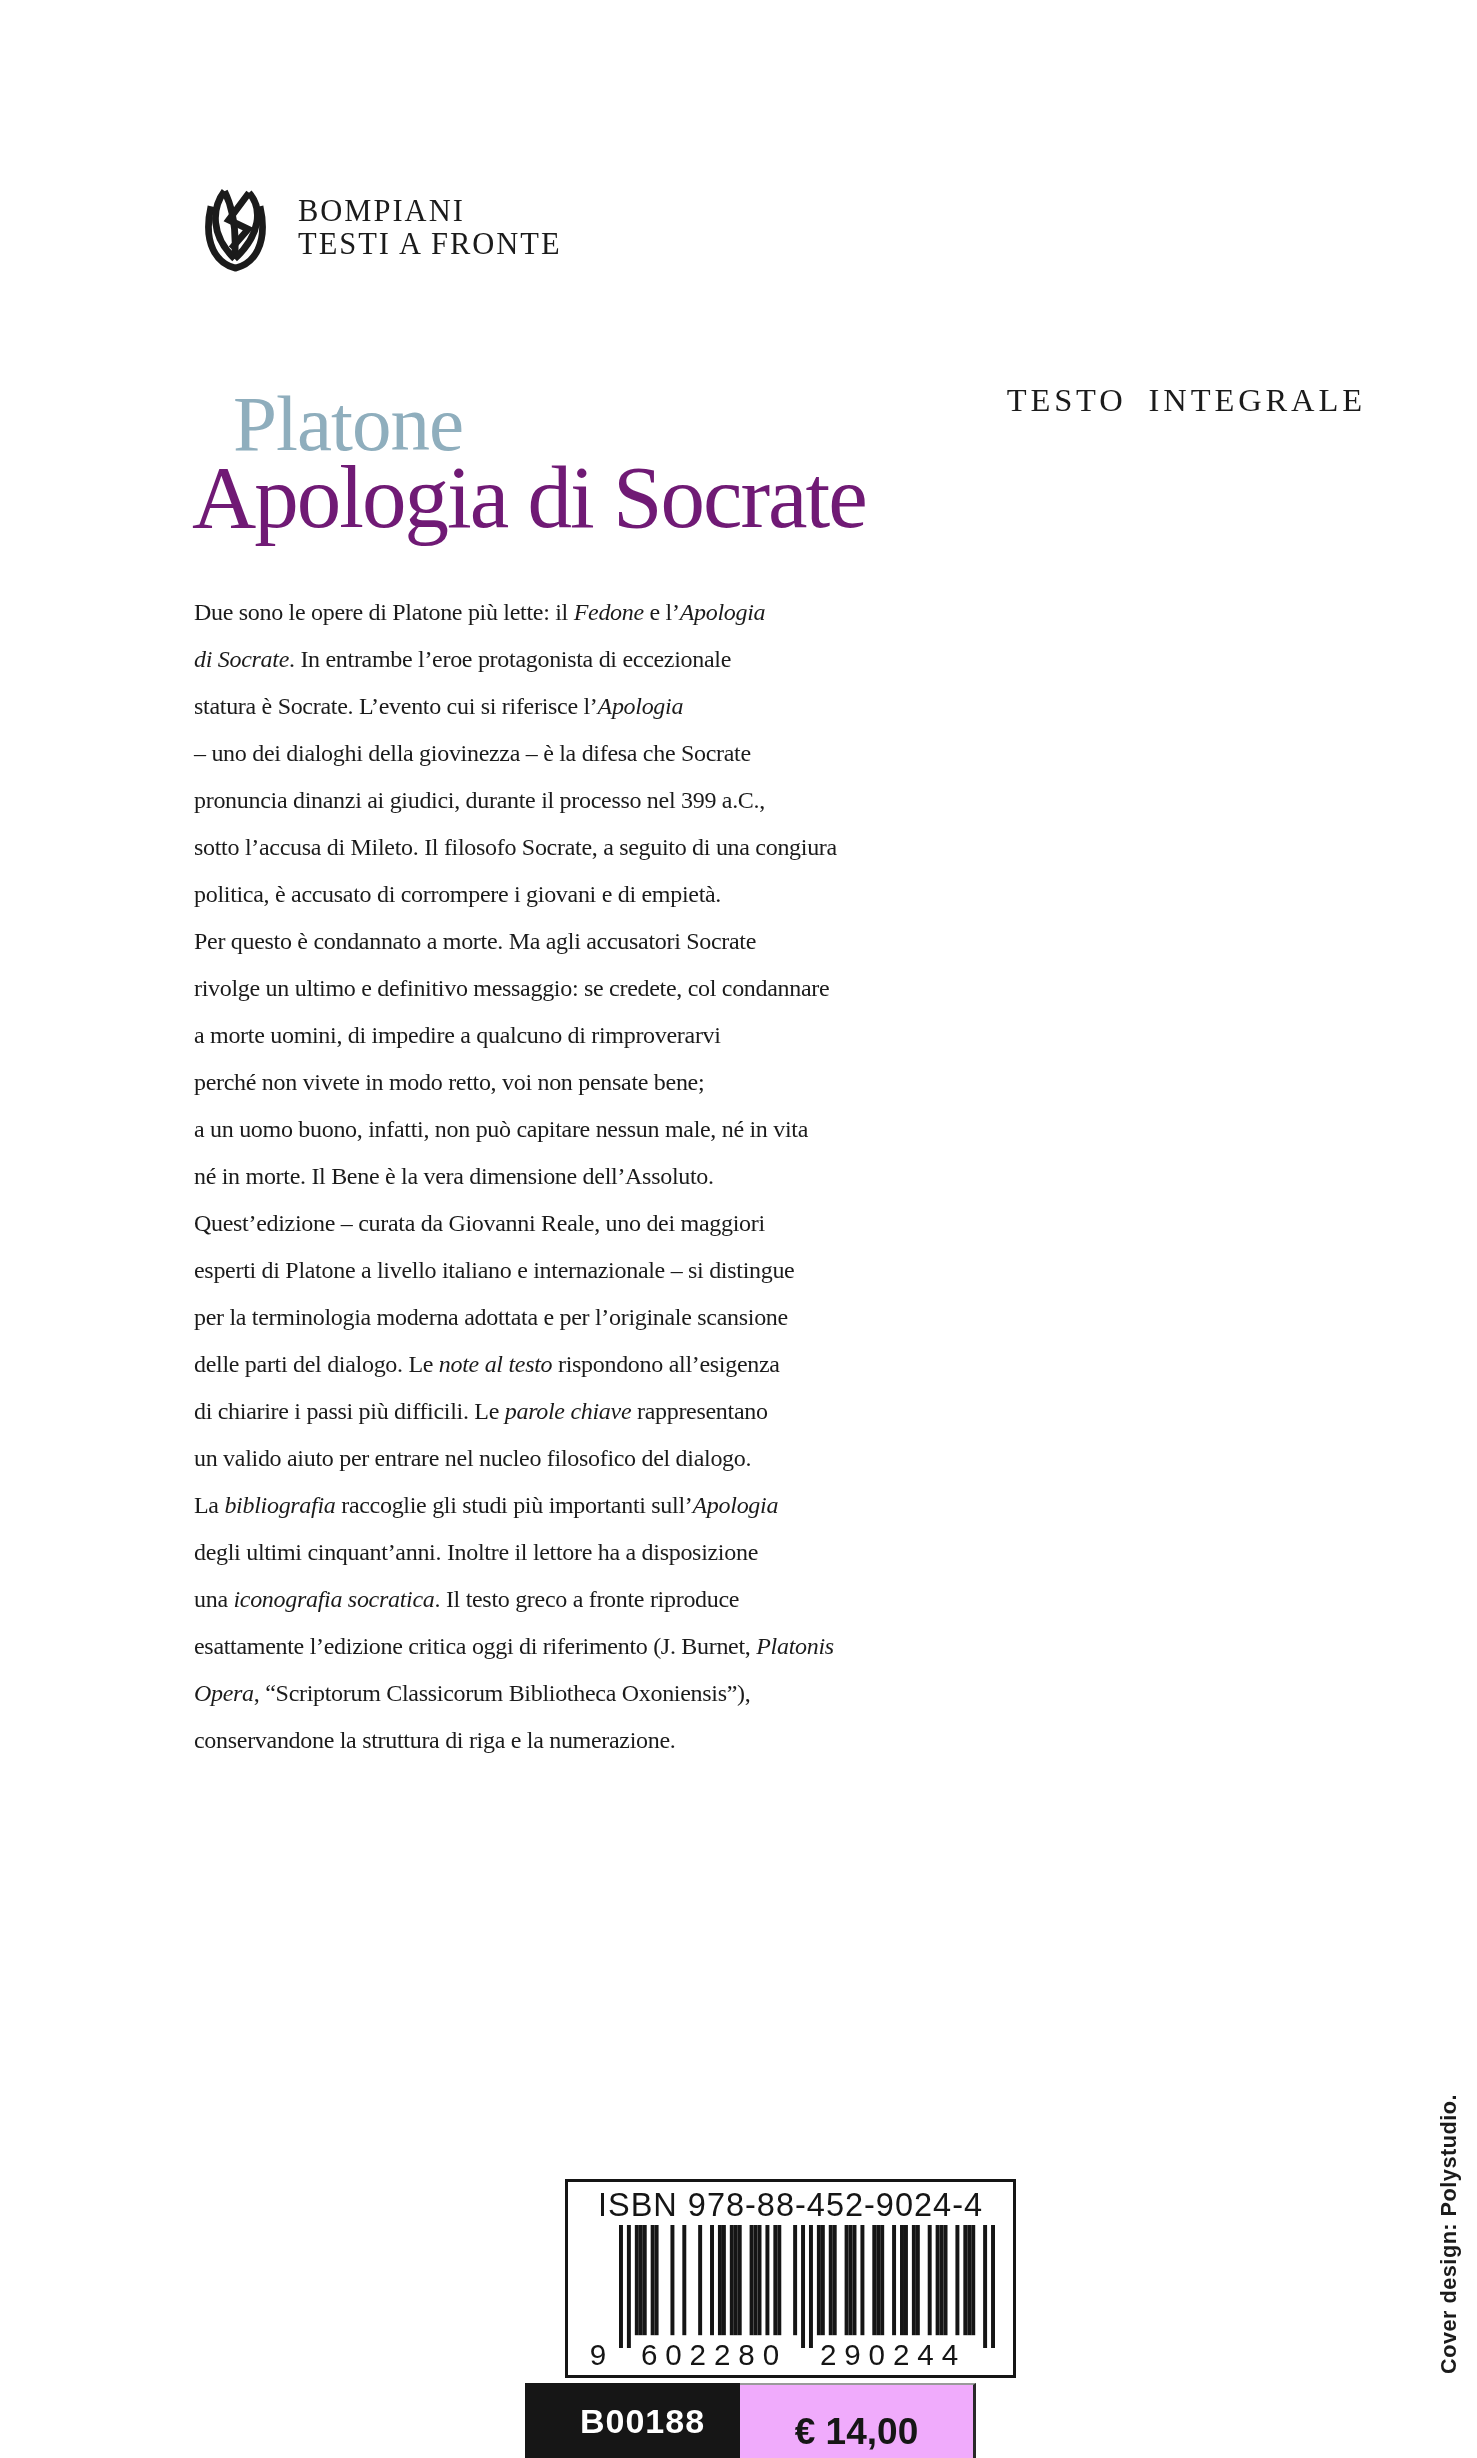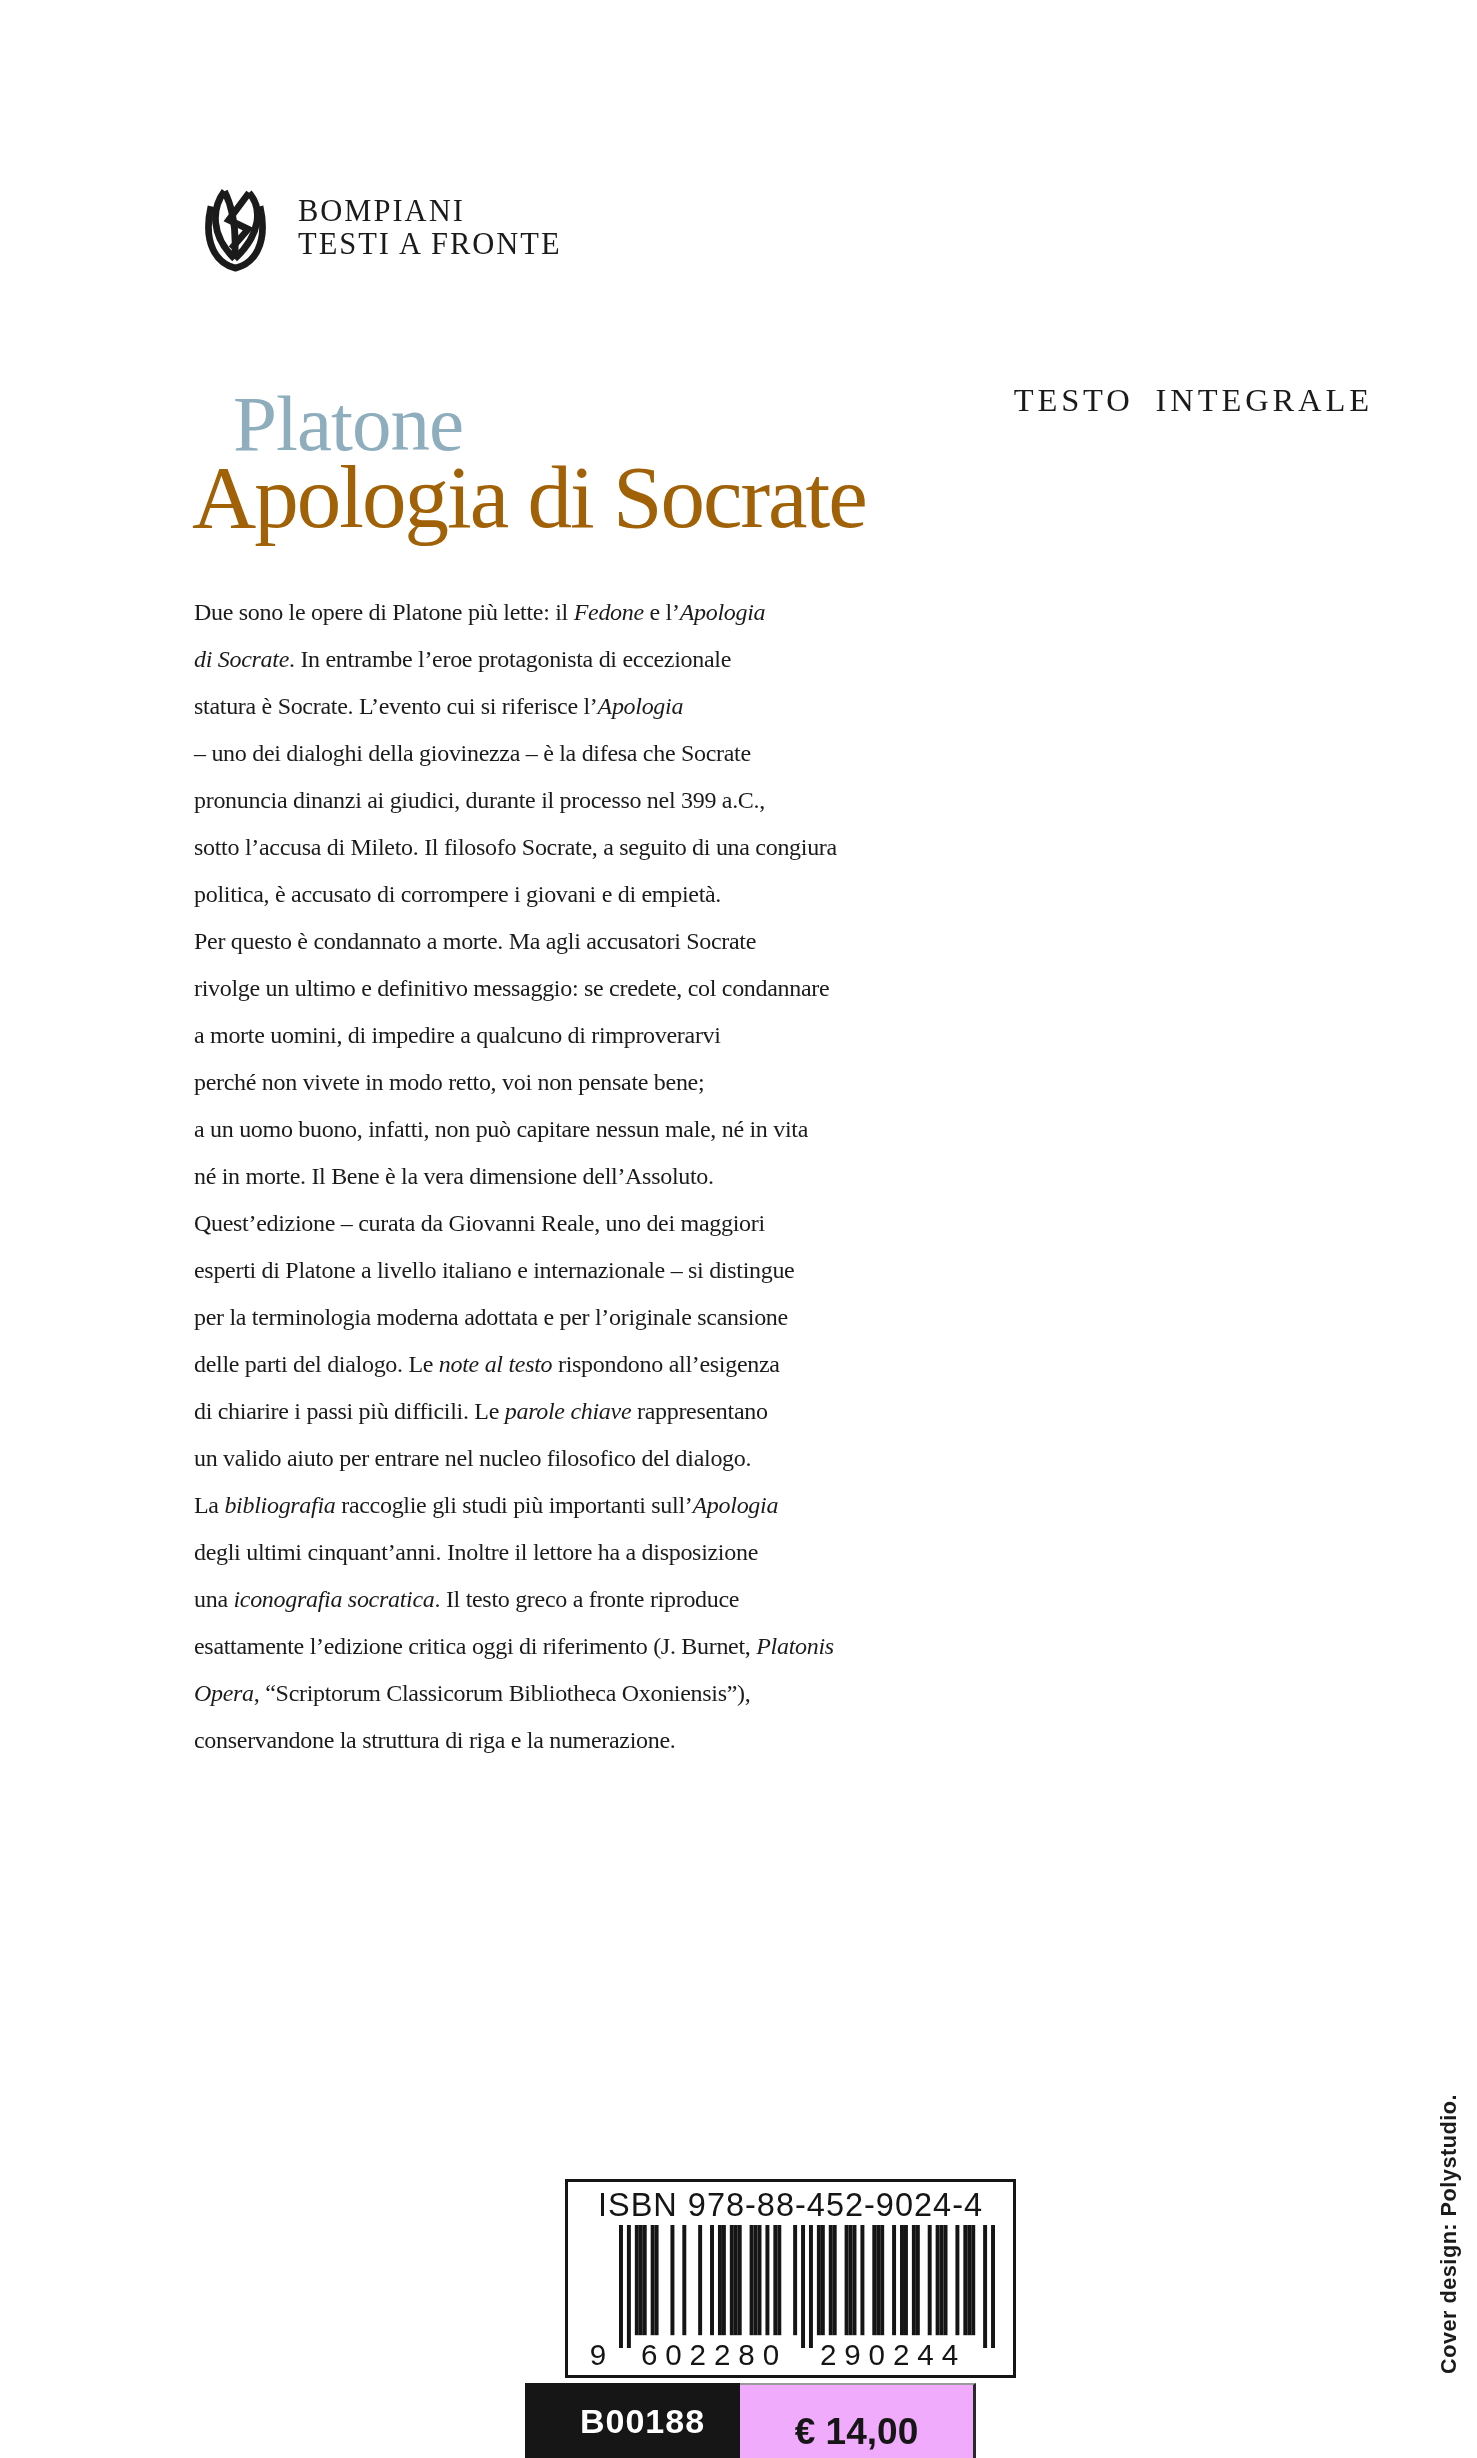--- a/index.html
+++ b/index.html
@@ -10,27 +10,27 @@
     overflow:hidden;
     font-family:"Liberation Serif","DejaVu Serif",serif;
     color:#1b1b1b;
   }
   
   #logo{position:absolute;left:193px;top:181px;width:85px;height:93px;}
   #publisher{position:absolute;left:298px;top:195px;line-height:33px;
     font-size:30.5px;letter-spacing:2px;color:#1b1b1b;}
   #publisher .pub-line{white-space:nowrap;}
   
-  #edition{position:absolute;right:105px;top:382px;font-size:32.5px;
+  #edition{position:absolute;right:112px;top:382px;font-size:32.5px;
     letter-spacing:3.9px;word-spacing:9.9px;color:#1b1b1b;white-space:nowrap;}
   
   #author{position:absolute;left:193px;top:384px;font-size:79px;line-height:1;
     color:#8FAEBD;letter-spacing:-1px;margin-left:40px;}
   #worktitle{position:absolute;left:192px;top:453px;font-size:89px;line-height:1;
-    color:#a16207;letter-spacing:-2px;white-space:nowrap;}
+    color:#701a75;letter-spacing:-2px;white-space:nowrap;}
   
   #body-text{position:absolute;left:194px;top:589px;width:1182px;
     font-size:24px;letter-spacing:-0.3px;color:#1b1b1b;}
   #body-text .line{height:47px;line-height:47px;white-space:nowrap;}
   #body-text .it{font-style:italic;}
   
   #barcode-panel{position:absolute;left:525px;top:2179px;width:451px;height:280px;}
   #isbn-box{position:absolute;left:0;top:0;width:451px;height:199px;
     border:3px solid #151515;background:#fff;box-sizing:border-box;margin-left:40px;}
   #isbn-label{position:absolute;left:0;top:4.9px;width:100%;text-align:center;

